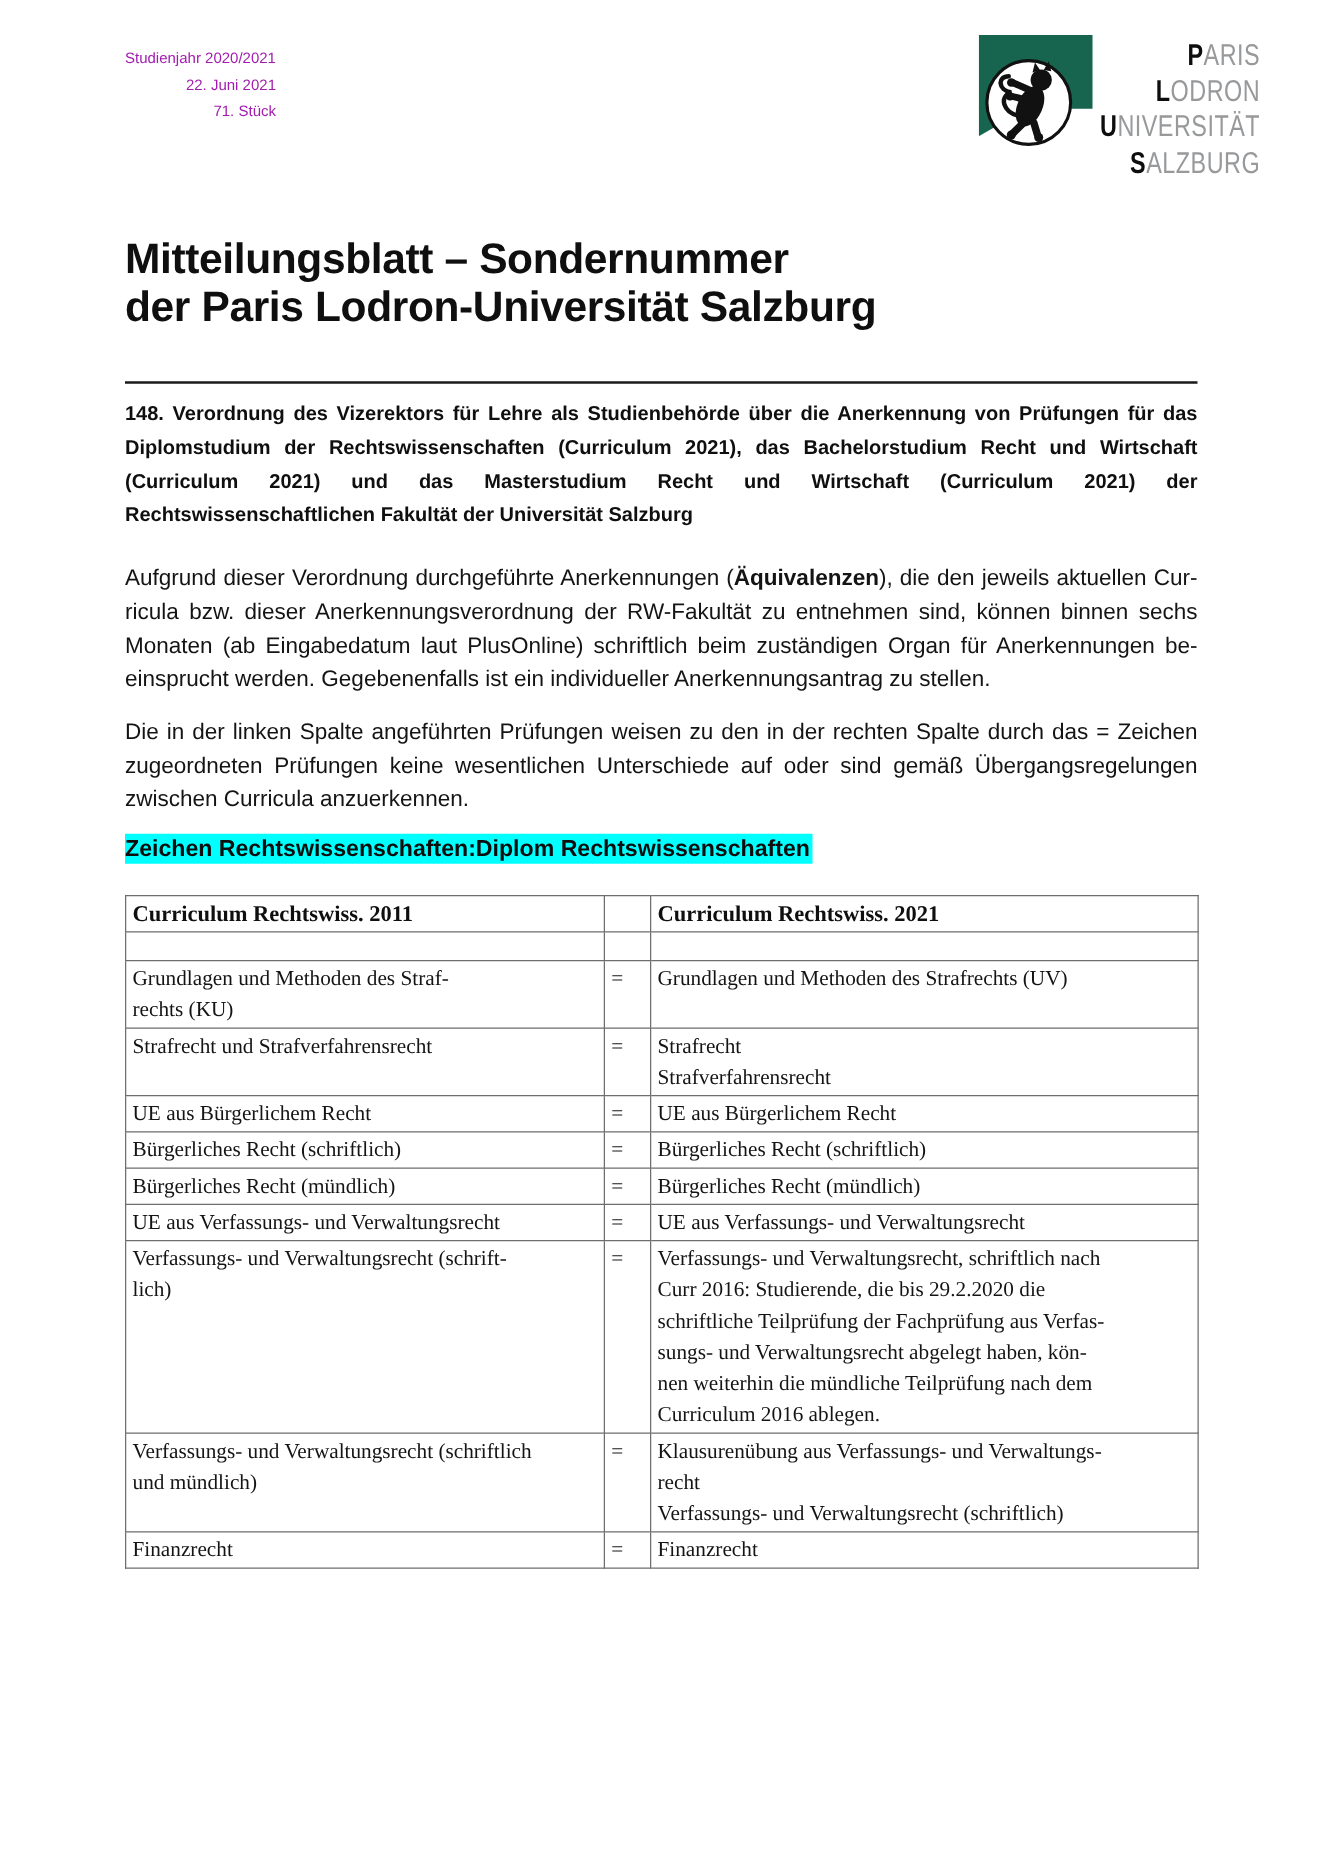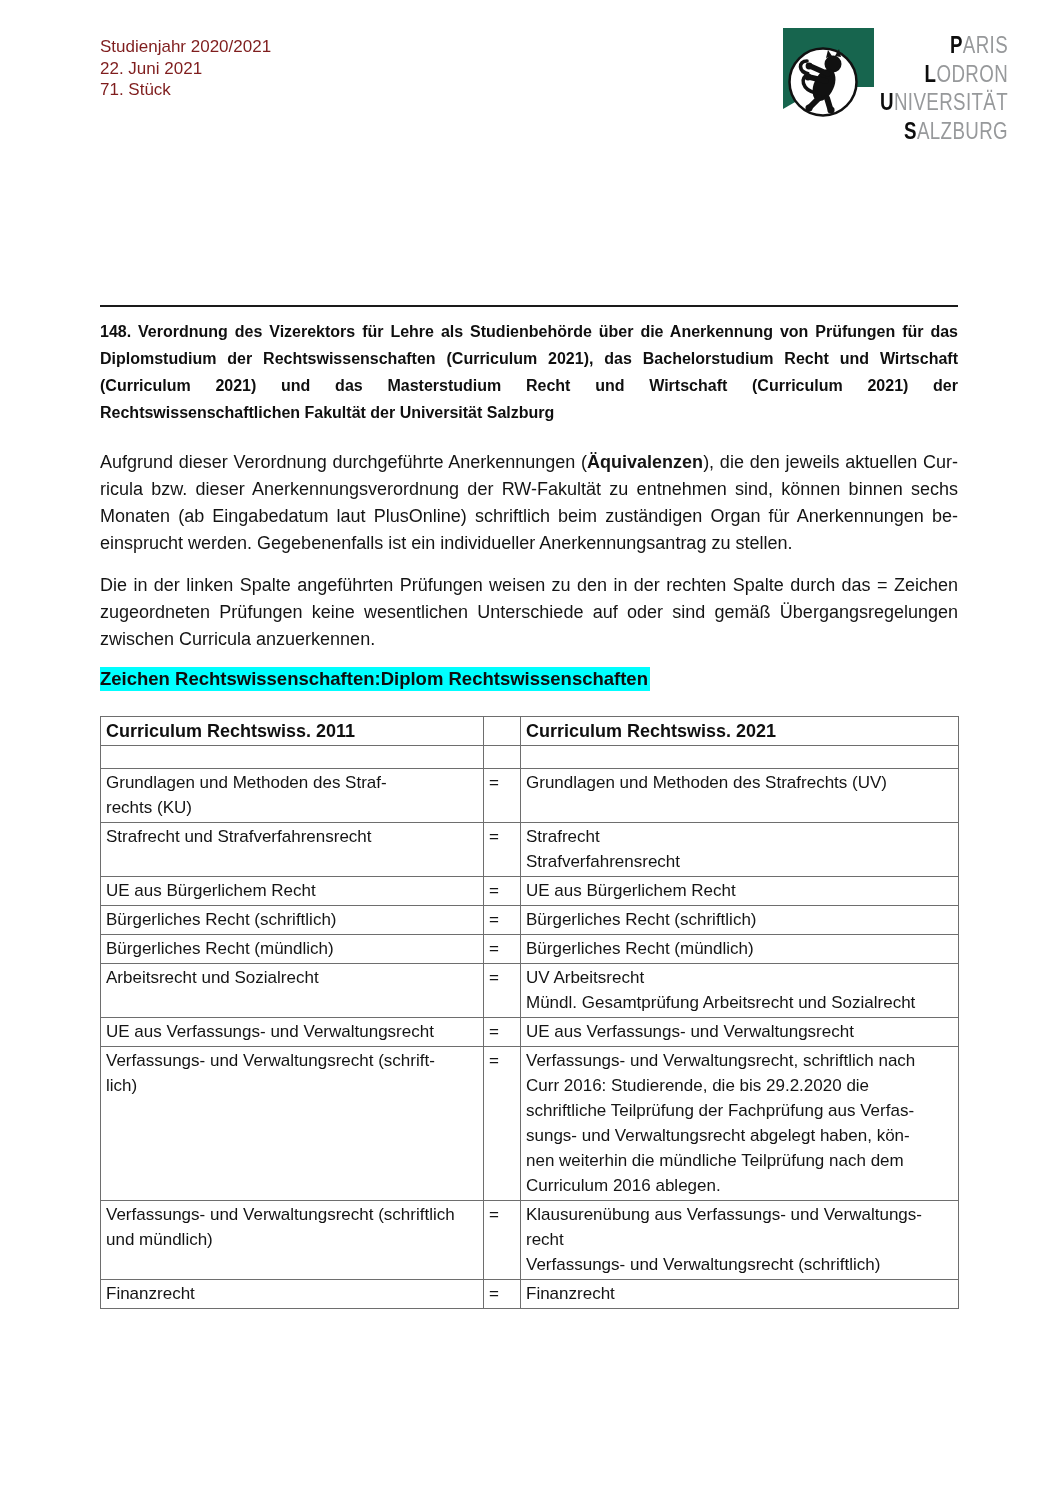--- a/index.html
+++ b/index.html
@@ -2,21 +2,21 @@
 <html lang="de"><head>
 <meta charset="utf-8">
 <style>
   html,body{margin:0;padding:0;background:#ffffff;}
   .page{
     position:relative;width:1058px;height:1497px;background:#ffffff;
     font-family:"Liberation Sans","DejaVu Sans",sans-serif;color:#111;
     overflow:hidden;
   }
   
-  .meta{position:absolute;left:100px;top:36px;font-size:17px;line-height:21.5px;color:#7f1d1d;}
+  .meta{position:absolute;left:100px;top:36px;font-size:12px;line-height:21.5px;color:#a21caf;text-align:right;}
   
   .logo{position:absolute;left:783px;top:28px;width:240px;height:115px;text-align:right;}
   .logo svg{position:absolute;left:0;top:0;}
   .logo-text{
     position:absolute;left:97px;top:3px;font-size:24px;line-height:28.5px;
     letter-spacing:0.5px;transform:scaleX(0.78);transform-origin:left top;white-space:nowrap;
   }
   .logo-text .ini{font-weight:700;color:#0d0d0d;}
   .logo-text .rest{font-weight:400;color:#97999b;}
   
@@ -37,21 +37,21 @@
   }
   .para1{top:449px;}
   .para2{top:572px;}
   
   .section-heading{position:absolute;left:100px;top:668px;font-size:18.5px;font-weight:700;}
   .section-heading .hl{background:#00ffff;padding:1px 2px 2px 0;color:#0d0d0d;}
   
   table.equiv{
     position:absolute;left:100px;top:716px;width:858px;
     border-collapse:collapse;table-layout:fixed;
-    font-size:17px;color:#141414;
+    font-size:17px;color:#141414;font-family:Liberation Serif, serif;
   }
   table.equiv th,table.equiv td{
     border:1px solid #6e6e6e;vertical-align:top;text-align:left;
     padding:1px 4px 2px 5px;line-height:25px;white-space:pre-line;
     overflow:hidden;
   }
   table.equiv th{font-size:18px;font-weight:700;line-height:24px;padding-top:2px;padding-bottom:2px;color:#0f0f0f;}
   tr.spacer-row td{height:19px;}
   td.eq-cell{padding-left:4px;}
 </style>
@@ -90,20 +90,24 @@
       </g>
     </svg>
     <div class="logo-text">
       <div><span class="ini">P</span><span class="rest">ARIS</span></div>
       <div><span class="ini">L</span><span class="rest">ODRON</span></div>
       <div><span class="ini">U</span><span class="rest">NIVERSITÄT</span></div>
       <div><span class="ini">S</span><span class="rest">ALZBURG</span></div>
     </div>
   </div>
 
+  <h1 class="title">
+    <div>Mitteilungsblatt – Sondernummer</div>
+    <div>der Paris Lodron-Universität Salzburg</div>
+  </h1>
 
   <div class="rule"></div>
 
   <p class="ordinance">148. Verordnung des Vizerektors für Lehre als Studienbehörde über die Anerkennung von Prü­fungen für das Diplomstudium der Rechtswissenschaften (Curriculum 2021), das Bachelorstu­dium Recht und Wirtschaft (Curriculum 2021) und das Masterstudium Recht und Wirtschaft (Curriculum 2021) der Rechtswissenschaftlichen Fakultät der Universität Salzburg</p>
 
   <p class="body-para para1"><span>Aufgrund dieser Verordnung durchgeführte Anerkennungen (</span><b>Äquivalenzen</b><span>), die den jeweils aktuellen Cur­ricula bzw. dieser Anerkennungsverordnung der RW-Fakultät zu entnehmen sind, können binnen sechs Monaten (ab Eingabedatum laut PlusOnline) schriftlich beim zuständigen Organ für Anerkennungen be­einsprucht werden. Gegebenenfalls ist ein individueller Anerkennungsantrag zu stellen.</span></p>
 
   <p class="body-para para2">Die in der linken Spalte angeführten Prüfungen weisen zu den in der rechten Spalte durch das = Zeichen zugeordneten Prüfungen keine wesentlichen Unterschiede auf oder sind gemäß Übergangsregelungen zwischen Curricula anzuerkennen.</p>
 
   <div class="section-heading">
@@ -148,26 +152,20 @@
           <td>Bürgerliches Recht (schriftlich)</td>
           <td class="eq-cell">=</td>
           <td>Bürgerliches Recht (schriftlich)</td>
         </tr>
       <tr>
           <td>Bürgerliches Recht (mündlich)</td>
           <td class="eq-cell">=</td>
           <td>Bürgerliches Recht (mündlich)</td>
         </tr>
       <tr>
-          <td>Arbeitsrecht und Sozialrecht</td>
-          <td class="eq-cell">=</td>
-          <td>UV Arbeitsrecht
-Mündl. Gesamtprüfung Arbeitsrecht und Sozialrecht</td>
-        </tr>
-      <tr>
           <td>UE aus Verfassungs- und Verwaltungsrecht</td>
           <td class="eq-cell">=</td>
           <td>UE aus Verfassungs- und Verwaltungsrecht</td>
         </tr>
       <tr>
           <td>Verfassungs- und Verwaltungsrecht (schrift-
 lich)</td>
           <td class="eq-cell">=</td>
           <td>Verfassungs- und Verwaltungsrecht, schriftlich nach
 Curr 2016: Studierende, die bis 29.2.2020 die

